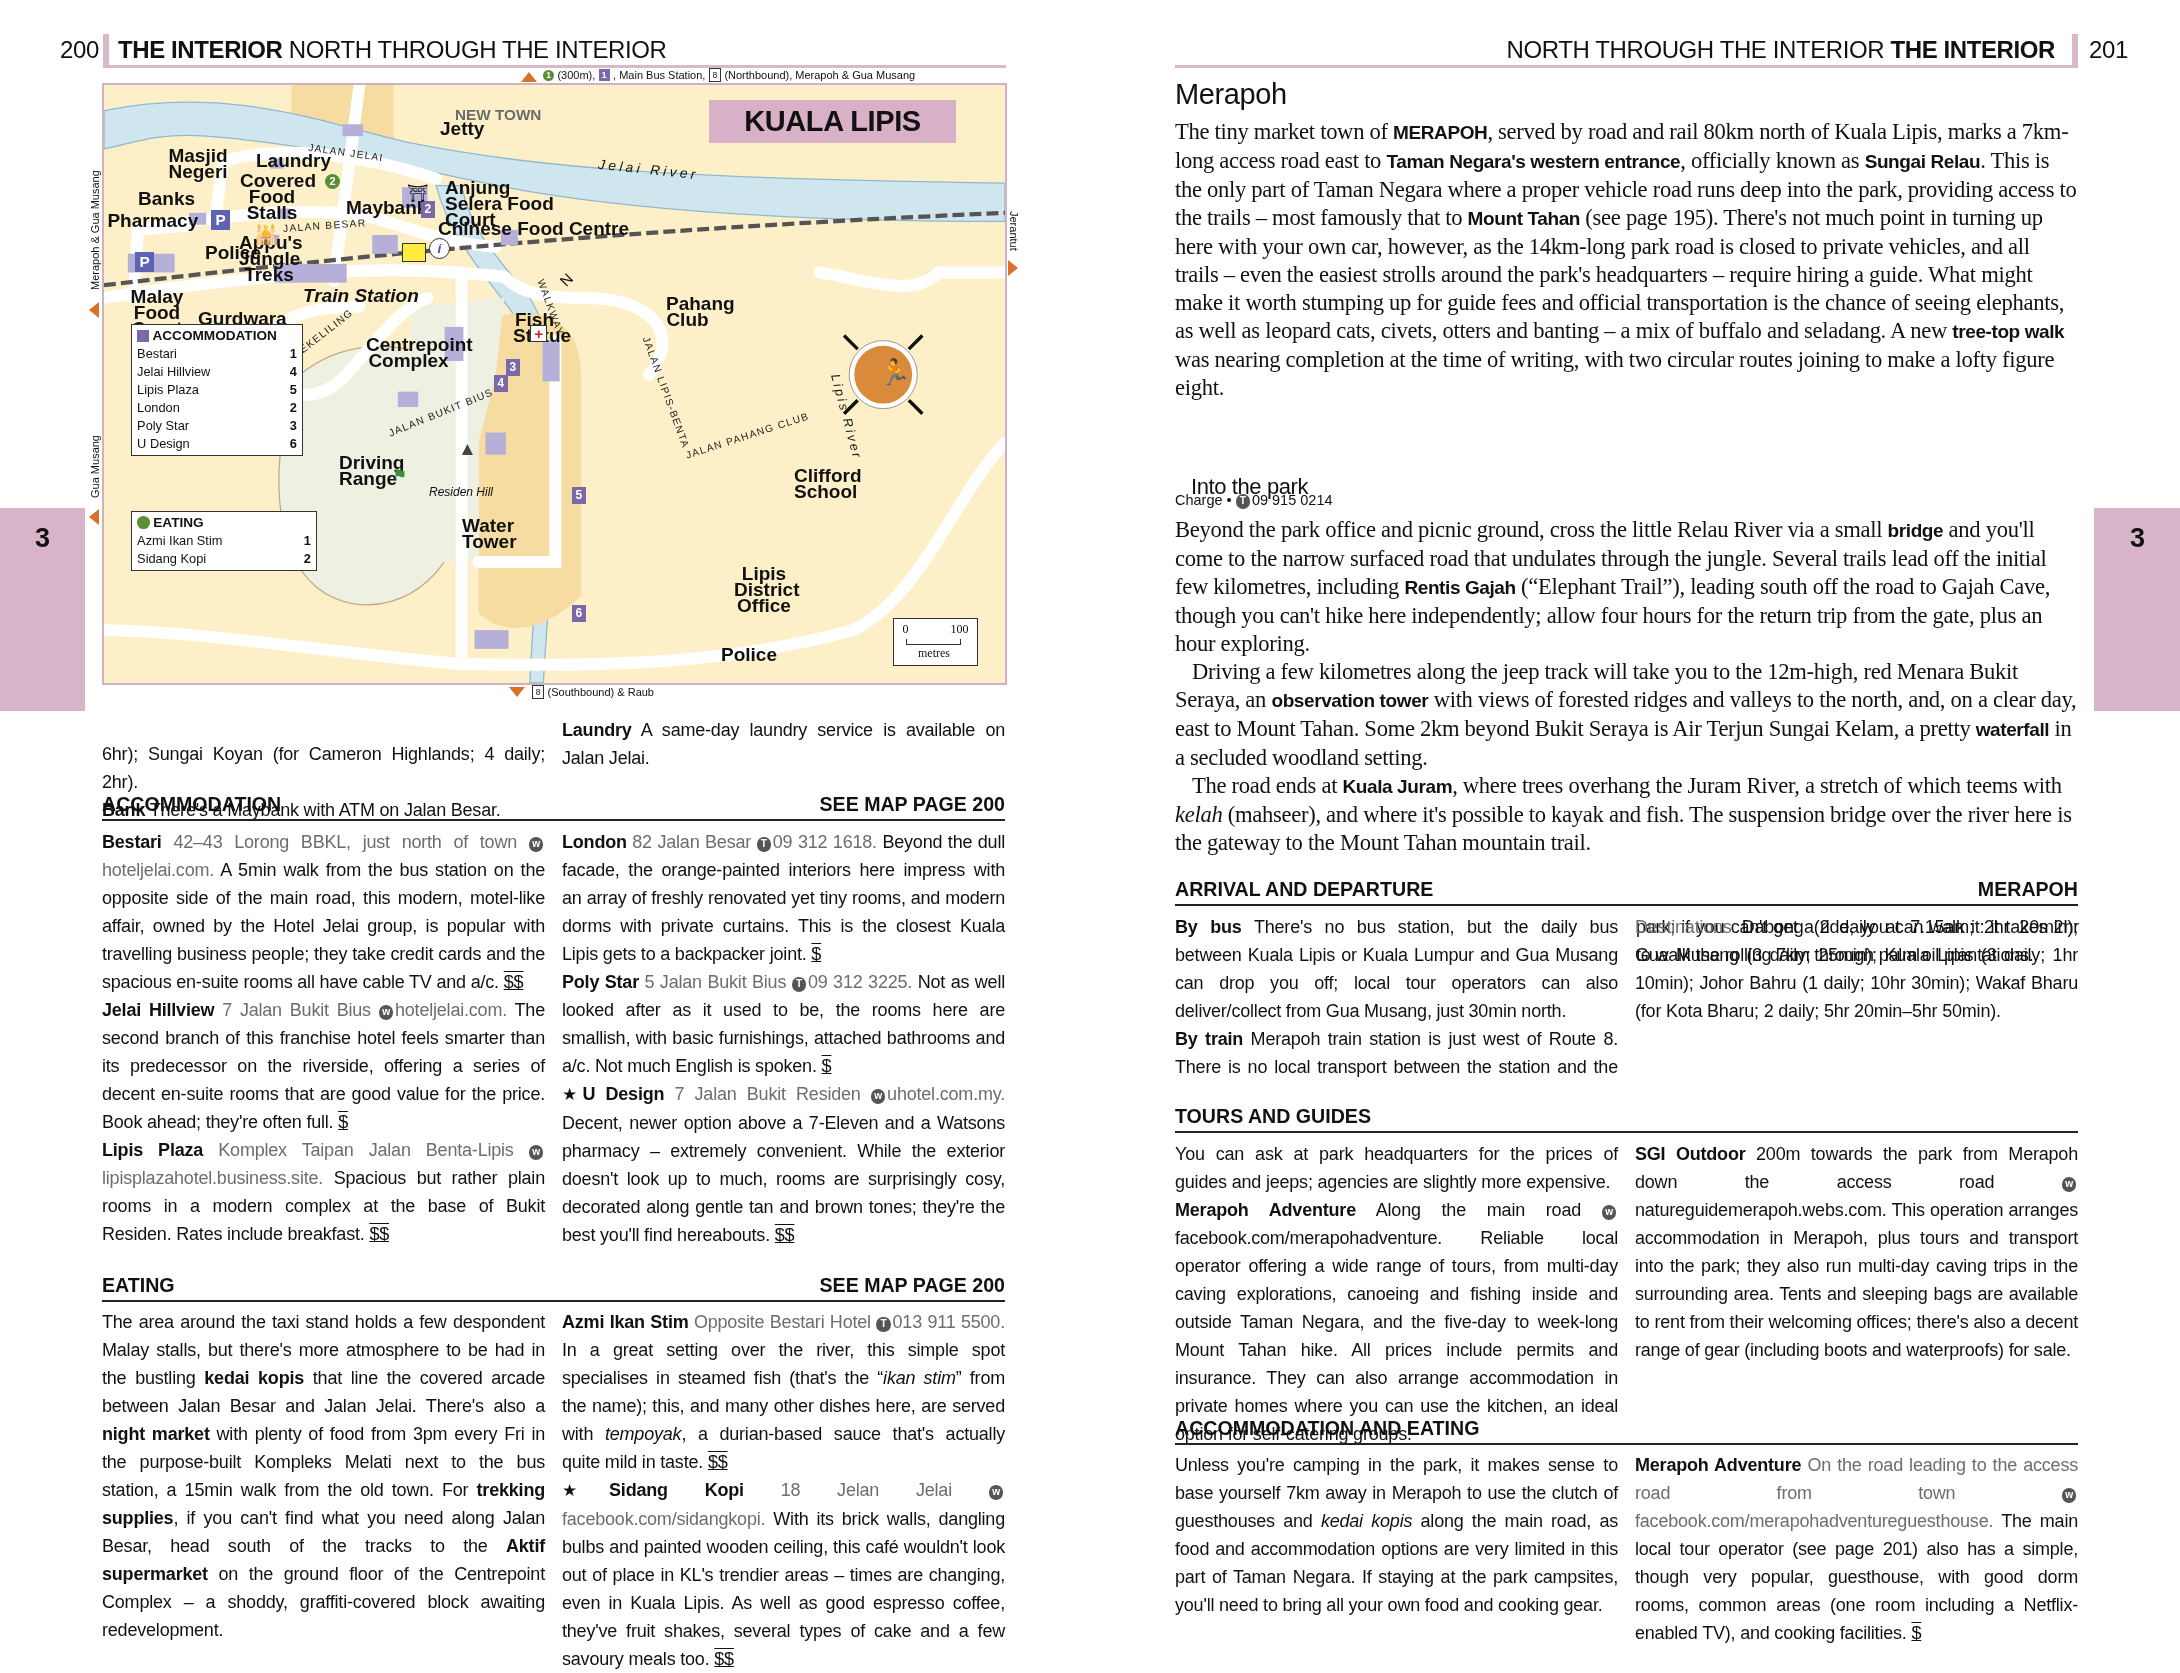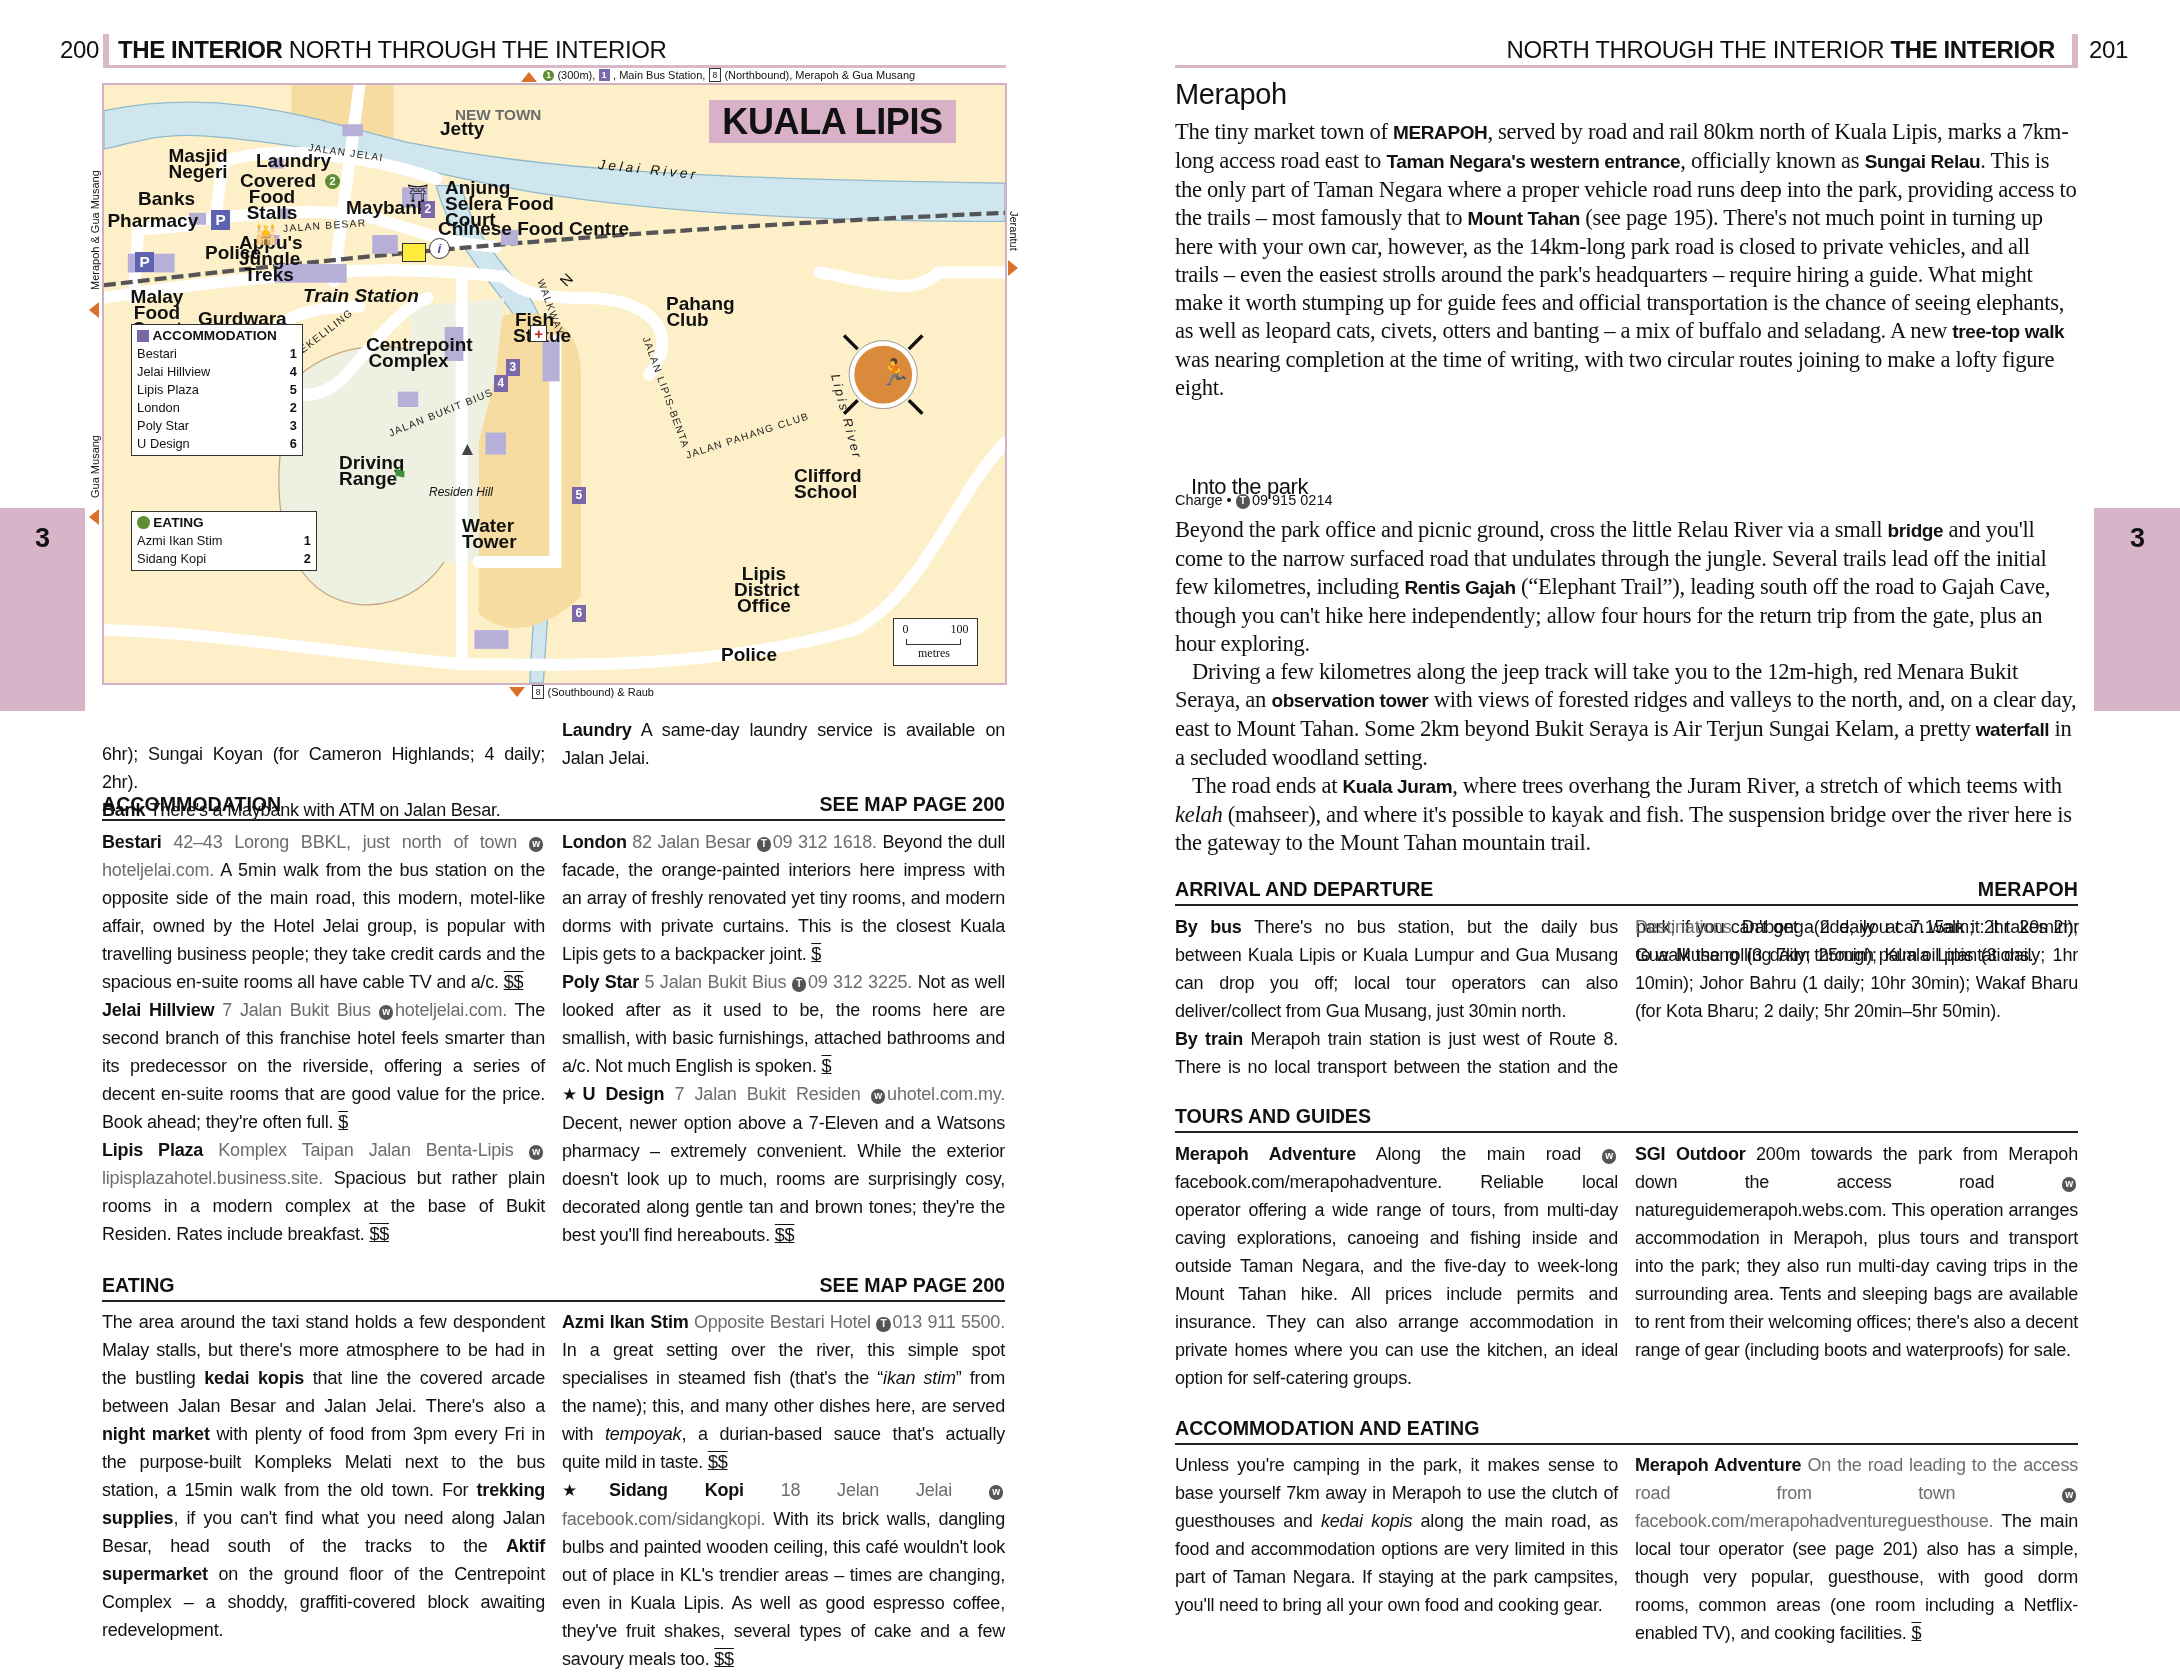--- a/index.html
+++ b/index.html
@@ -20,21 +20,21 @@
   .ml.c{text-align:center;}
   .ml.it{font-style:italic;font-weight:normal;}
   .road{position:absolute;font-size:10.2px;letter-spacing:1.3px;color:#222;white-space:nowrap;font-family:"Liberation Sans Narrow","Liberation Sans",sans-serif;}
   .numbox{position:absolute;width:13.6px;height:17px;background:#7b68a8;color:#fff;font-weight:bold;font-size:12px;line-height:17px;text-align:center;}
   .greennum{position:absolute;width:15.3px;height:15.3px;border-radius:50%;background:#5d8d34;color:#fff;font-weight:bold;font-size:11px;line-height:15.3px;text-align:center;}
   .pbox{position:absolute;width:19px;height:20.4px;background:#5e62b2;color:#fff;font-weight:bold;font-size:15.3px;line-height:20.4px;text-align:center;}
   .legend{position:absolute;background:#fff;border:1.7px solid #333;font-size:12.8px;}
   .legend .lh{font-weight:bold;font-size:13.6px;display:flex;align-items:center;gap:3.4px;padding:3.4px 5.1px 1.7px;}
   .legend .row{display:flex;justify-content:space-between;padding:0 5.1px;line-height:18px;}
   .legend .row .n{font-weight:bold;}
-  .title-box{position:absolute;left:605px;top:15.3px;width:247px;height:43px;background:#d8b0c7;text-align:center;font-weight:bold;font-size:36px;line-height:43px;letter-spacing:-0.4px;}
+  .title-box{position:absolute;left:605px;top:15.3px;width:247px;height:43px;background:#d8b0c7;text-align:center;font-weight:bold;font-size:29px;line-height:43px;letter-spacing:-0.4px;}
   .arrow-up{position:absolute;width:0;height:0;border-left:8.5px solid transparent;border-right:8.5px solid transparent;border-bottom:10.2px solid #d9712b;}
   .arrow-down{position:absolute;width:0;height:0;border-left:8.5px solid transparent;border-right:8.5px solid transparent;border-top:10.2px solid #d9712b;}
   .arrow-left{position:absolute;width:0;height:0;border-top:8.5px solid transparent;border-bottom:8.5px solid transparent;border-right:10.2px solid #d9712b;}
   .arrow-right{position:absolute;width:0;height:0;border-top:8.5px solid transparent;border-bottom:8.5px solid transparent;border-left:10.2px solid #d9712b;}
   .edge-note{position:absolute;font-size:11px;color:#111;white-space:nowrap;font-family:"Liberation Sans Narrow","Liberation Sans",sans-serif;display:flex;align-items:center;gap:3.4px;}
   .mini-num{display:inline-block;width:11px;height:12.8px;background:#7b68a8;color:#fff;text-align:center;font-weight:bold;font-size:9.4px;line-height:12.8px;}
   .mini-route{display:inline-block;width:10.2px;height:12px;border:0.9px solid #333;text-align:center;font-size:8.5px;line-height:12px;background:#fff;}
   .mini-green{display:inline-block;width:11px;height:11px;border-radius:50%;background:#5d8d34;color:#fff;text-align:center;font-size:8.5px;font-weight:bold;line-height:11px;}
   .vtext{position:absolute;font-size:11px;white-space:nowrap;transform-origin:left top;}
   .scale{position:absolute;background:#fff;border:1.3px solid #333;font-family:"Liberation Serif",serif;font-size:12px;}
@@ -330,20 +330,21 @@
   <p><span class="nm">By train</span> <span>Merapoh train station is just west of Route 8. There is no local transport between the station and the park; if you can't get a ride, you can walk it: it takes 2hr to walk the rolling 7km through palm oil plantations.</span></p>
 </div>
 <div class="col" style="left:1635px;top:913px;width:443px;">
   <p><span class="addr">Destinations</span> <span>Dabong (2 daily at 7.15am; 2hr 20min); Gua Musang (3 daily; 25min); Kuala Lipis (3 daily; 1hr 10min); Johor Bahru (1 daily; 10hr 30min); Wakaf Bharu (for Kota Bharu; 2 daily; 5hr 20min–5hr 50min).</span></p>
 </div>
 
 <div class="secthead" style="left:1175px;top:1104px;width:903px;">
   <span>TOURS AND GUIDES</span>
 </div>
 <div class="col" style="left:1175px;top:1140px;width:443px;">
+  <p>You can ask at park headquarters for the prices of guides and jeeps; agencies are slightly more expensive.</p>
   <p><span class="nm">Merapoh Adventure</span> <span>Along the main road</span> <span class="ico-circle">w</span><span>facebook.com/merapohadventure.</span> <span>Reliable local operator offering a wide range of tours, from multi-day caving explorations, canoeing and fishing inside and outside Taman Negara, and the five-day to week-long Mount Tahan hike. All prices include permits and insurance. They can also arrange accommodation in private homes where you can use the kitchen, an ideal option for self-catering groups.</span></p>
 </div>
 <div class="col" style="left:1635px;top:1140px;width:443px;">
   <p><span class="nm">SGI Outdoor</span> <span>200m towards the park from Merapoh down the access road</span> <span class="ico-circle">w</span><span>natureguidemerapoh.webs.com.</span> <span>This operation arranges accommodation in Merapoh, plus tours and transport into the park; they also run multi-day caving trips in the surrounding area. Tents and sleeping bags are available to rent from their welcoming offices; there's also a decent range of gear (including boots and waterproofs) for sale.</span></p>
 </div>
 
 <div class="secthead" style="left:1175px;top:1416px;width:903px;">
   <span>ACCOMMODATION AND EATING</span>
 </div>
 <div class="col" style="left:1175px;top:1451px;width:443px;">

